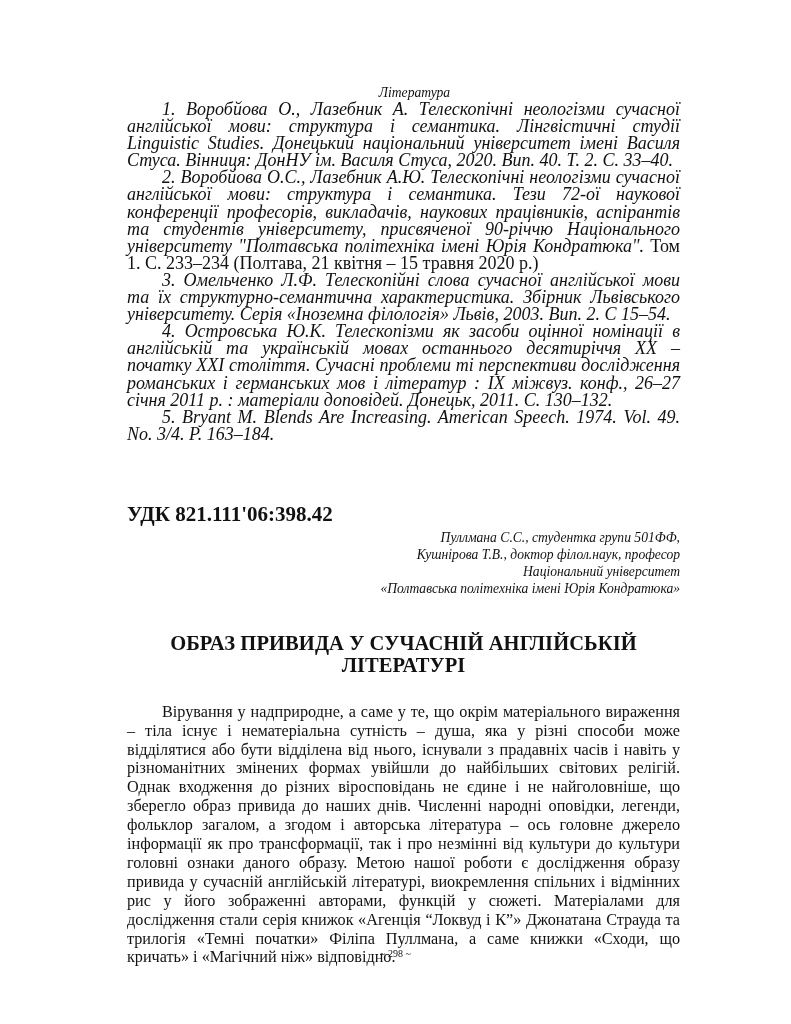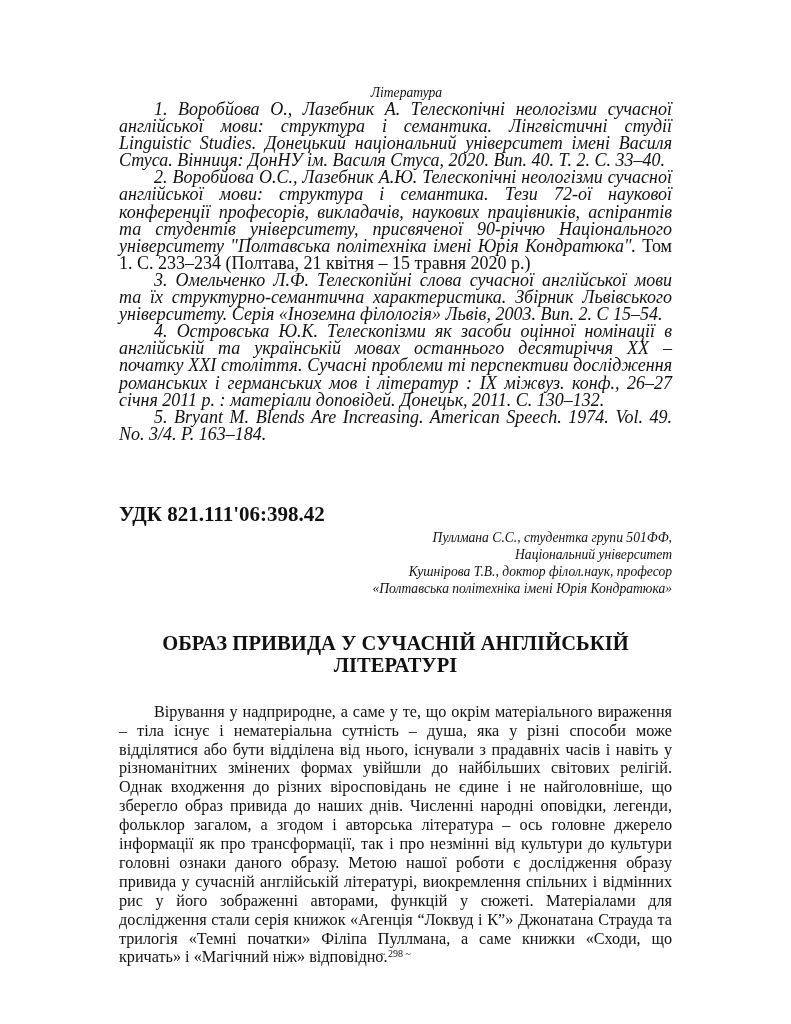--- a/index.html
+++ b/index.html
@@ -10,21 +10,21 @@
     body {
       width: 791px;
       height: 1024px;
       position: relative;
       overflow: hidden;
       font-family: "Liberation Serif", "DejaVu Serif", serif;
       color: #111111;
     }
     .page {
       position: absolute;
-      left: 119px;
+      left: 127px;
       top: 84px;
       width: 553px;
     }
     .refs-heading {
       text-align: center;
       font-style: italic;
       font-size: 13.6px;
       line-height: 17px;
       margin: 0;
       padding-left: 22px;
@@ -92,22 +92,22 @@
     <p class="ref"><span>2. Воробйова О.С., Лазебник А.Ю. Телескопічні неологізми сучасної англійської мови: структура і семантика. Тези 72-ої наукової конференції професорів, викладачів, наукових працівників, аспірантів та студентів університету, присвяченої 90-річчю Національного університету "Полтавська політехніка імені Юрія Кондратюка".</span><span class="upright"> Том 1. С. 233–234 (Полтава, 21 квітня – 15 травня 2020 р.)</span></p>
     <p class="ref">3. Омельченко Л.Ф. Телескопійні слова сучасної англійської мови та їх структурно-семантична характеристика. Збірник Львівського університету. Серія «Іноземна філологія» Львів, 2003. Вип. 2. С 15–54.</p>
     <p class="ref">4. Островська Ю.К. Телескопізми як засоби оцінної номінації в англійській та українській мовах останнього десятиріччя XX – початку XXI століття. Сучасні проблеми ті перспективи дослідження романських і германських мов і літератур : IX міжвуз. конф., 26–27 січня 2011 р. : матеріали доповідей. Донецьк, 2011. С. 130–132.</p>
     <p class="ref">5. Bryant M. Blends Are Increasing. American Speech. 1974. Vol. 49. No. 3/4. P. 163–184.</p>
   </section>
 
   <p class="udk">УДК 821.111'06:398.42</p>
 
   <div class="authors">
     <div>Пуллмана С.С., студентка групи 501ФФ,</div>
+    <div>Кушнірова Т.В., доктор філол.наук, професор</div>
     <div>Національний університет</div>
-    <div>Кушнірова Т.В., доктор філол.наук, професор</div>
     <div>«Полтавська політехніка імені Юрія Кондратюка»</div>
   </div>
 
   <h1 class="title">ОБРАЗ ПРИВИДА У СУЧАСНІЙ АНГЛІЙСЬКІЙ ЛІТЕРАТУРІ</h1>
 
   <p class="body-par body-first">Вірування у надприродне, а саме у те, що окрім матеріального вираження – тіла існує і нематеріальна сутність – душа, яка у різні способи може відділятися або бути відділена від нього, існували з прадавніх часів і навіть у різноманітних змінених формах увійшли до найбільших світових релігій. Однак входження до різних віросповідань не єдине і не найголовніше, що зберегло образ привида до наших днів. Численні народні оповідки, легенди, фольклор загалом, а згодом і авторська література – ось головне джерело інформації як про трансформації, так і про незмінні від культури до культури головні ознаки даного образу. Метою нашої роботи є дослідження образу привида у сучасній англійській літературі, виокремлення спільних і відмінних рис у його зображенні авторами, функцій у сюжеті. Матеріалами для дослідження стали серія книжок «Агенція “Локвуд і К”» Джонатана Страуда та трилогія «Темні початки» Філіпа Пуллмана, а саме книжки «Сходи, що кричать» і «Магічний ніж» відповідно.</p>
 </div>
 
 <div class="page-number">~ 298 ~</div>
 

